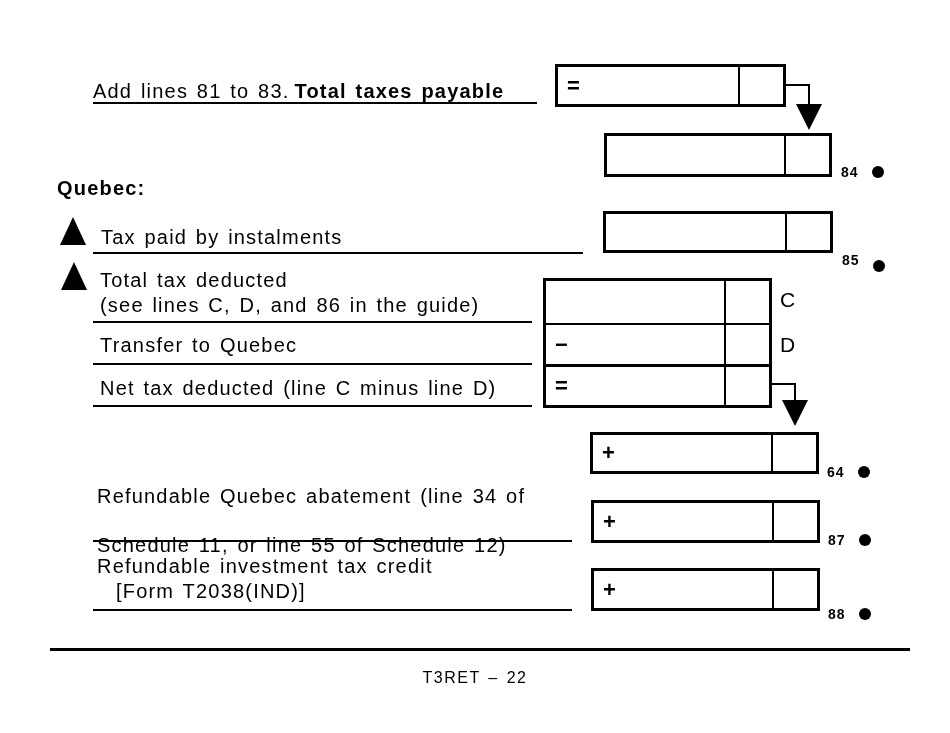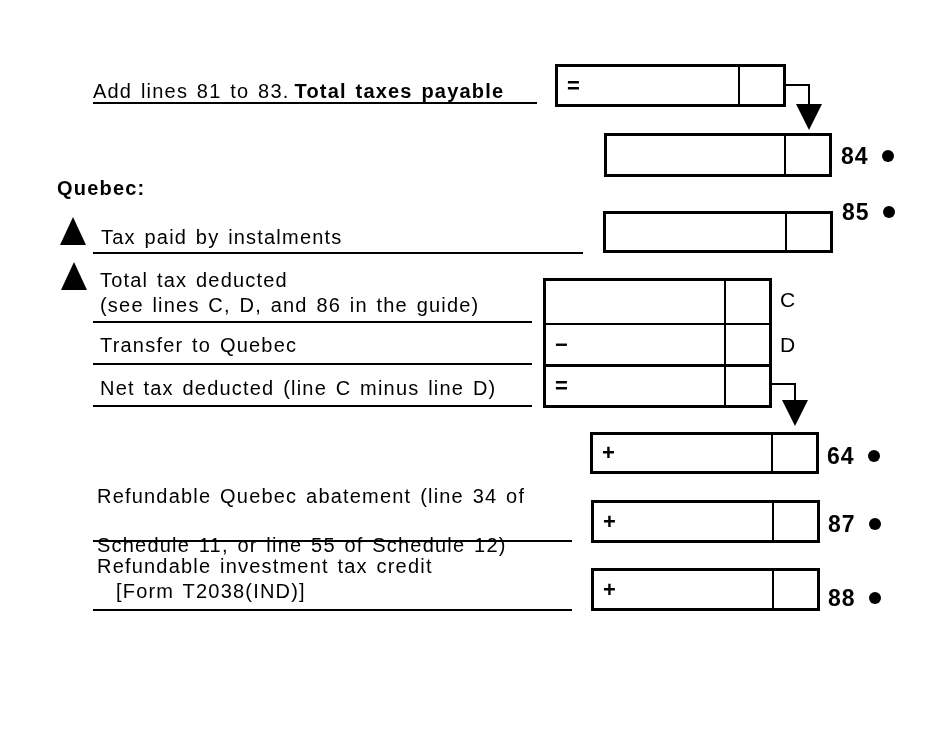--- a/index.html
+++ b/index.html
@@ -1,18 +1,18 @@
 <!DOCTYPE html>
 <html><head>
 <meta charset="utf-8">
 <style>
   html,body{margin:0;padding:0;background:#ffffff;}
   .page{
     position:relative;
-    width:950px;height:611px;
+    width:950px;height:733px;
     background:#ffffff;
     color:#000;
     font-family:"Liberation Sans", sans-serif;
     font-size:20px;
     letter-spacing:1.2px;
     word-spacing:2px;
     overflow:hidden;
   }
   .abs{position:absolute;}
   .txt{line-height:22px;white-space:nowrap;}
@@ -47,23 +47,23 @@
     padding-left:9px;box-sizing:border-box;
   }
   .cdtable .trow .cell-cents{
     width:45px;border-left:2px solid #000;box-sizing:border-box;
   }
   .row-c{height:42px;}
   .row-d{height:41px;border-top:2px solid #000;}
   .row-eq{height:41px;border-top:3px solid #000;}
   
   .linenum{
-    font-weight:bold;font-size:23px;letter-spacing:1px;
+    font-weight:bold;font-size:14px;letter-spacing:1px;
     line-height:24px;white-space:nowrap;
-    display:flex;align-items:center;
+    display:flex;align-items:center;margin-top:16px;
   }
   .bullet{
     display:inline-block;width:12px;height:12px;border-radius:50%;
     background:#000;margin-left:13px;
   }
   
   .tri-up{
     width:0;height:0;
     border-left:13px solid transparent;
     border-right:13px solid transparent;
@@ -119,21 +119,21 @@
   <div class="abs txt bold" style="left:57px;top:177px;">Quebec:</div>
 
   <div class="abs tri-up" style="left:60px;top:217px;"></div>
   <div class="abs txt" style="left:101px;top:226px;">Tax paid by instalments</div>
   <div class="abs rule" style="left:93px;top:252px;width:490px;"></div>
 
   <div class="abs amtbox" style="left:603px;top:211px;width:230px;height:42px;">
     <div class="cell-main"></div>
     <div class="cell-cents"></div>
   </div>
-  <div class="abs linenum" style="left:842px;top:200px;">
+  <div class="abs linenum" style="left:842px;top:232px;align-items:flex-end;">
     <span>85</span>
     <span class="bullet"></span>
   </div>
 
   <div class="abs tri-up" style="left:61px;top:262px;"></div>
   <div class="abs txt" style="left:100px;top:269px;">Total tax deducted</div>
   <div class="abs txt" style="left:100px;top:294px;">(see lines C, D, and 86 in the guide)</div>
   <div class="abs rule" style="left:93px;top:321px;width:439px;"></div>
 
   <div class="abs txt" style="left:100px;top:334px;">Transfer to Quebec</div>

